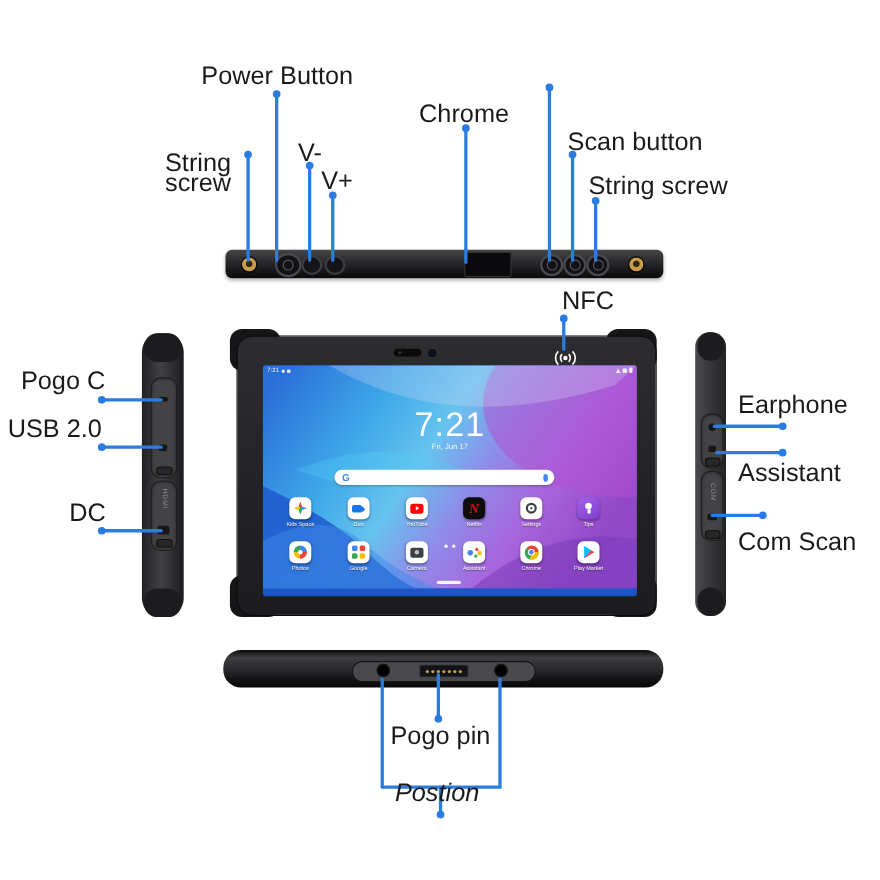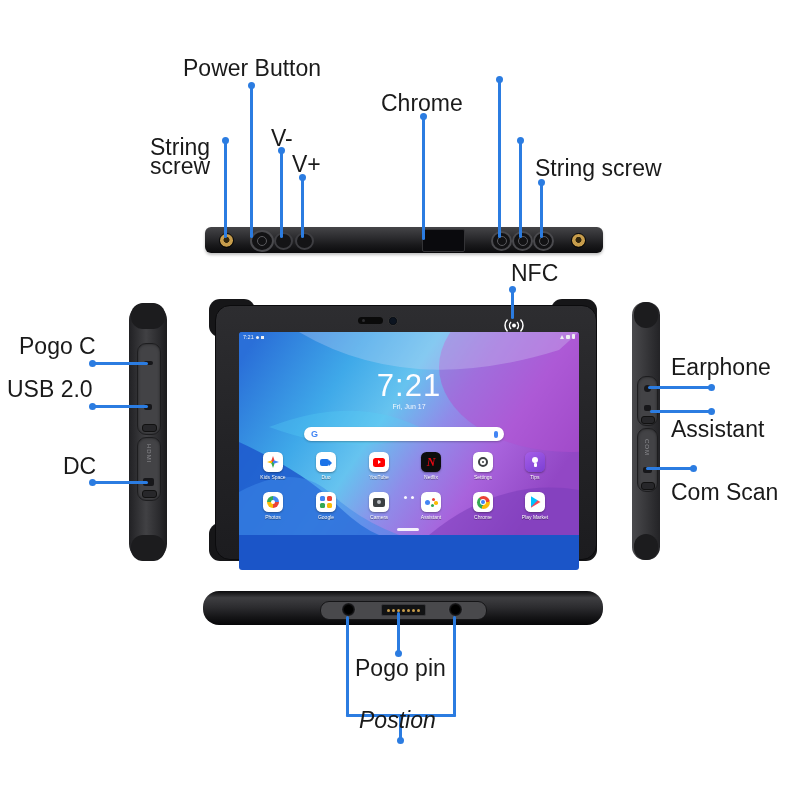--- a/index.html
+++ b/index.html
@@ -52,21 +52,21 @@
   
   .bumper{position:absolute;width:46px;height:38px;background:#161618;border-radius:11px;}
   .frame{position:absolute;left:215px;top:305px;width:382px;height:255px;border-radius:15px;
     background:linear-gradient(180deg,#2d2d30 0%,#232326 55%,#1c1c1f 100%);
     border:1px solid #0b0b0d;box-sizing:border-box;}
   .cam-pill{position:absolute;left:142px;top:11px;width:25px;height:7px;border-radius:4px;background:#0a0a0a;}
   .cam-pill i{position:absolute;left:4px;top:2px;width:3px;height:3px;border-radius:50%;background:#2e2e31;}
   .cam-lens{position:absolute;left:172px;top:10px;width:8px;height:8px;border-radius:50%;
     background:radial-gradient(circle,#0c1420 0 45%,#000 100%);border:1px solid #333;}
   .nfc-mark{position:absolute;left:284px;top:11px;}
-  .screen{position:absolute;left:23px;top:26px;width:340px;height:238px;border-radius:3px;overflow:hidden;background:#1b55c8;}
+  .screen{position:absolute;left:23px;top:26px;width:340px;height:210px;border-radius:3px;overflow:hidden;background:#1b55c8;}
   .screen svg.wp{position:absolute;left:0;top:0;}
 
   .statusbar{position:absolute;left:0;top:0;right:0;height:9px;font-size:5.5px;color:#f2f2f4;}
   .st-left{position:absolute;left:4px;top:2px;display:flex;align-items:center;gap:2px;}
   .st-right{position:absolute;right:4px;top:2px;display:flex;align-items:center;gap:2px;}
   .sticon{display:block;background:#eef0f4;}
   .clock{position:absolute;left:0;right:0;top:36px;text-align:center;font-size:31px;font-weight:300;
     color:#fdfdff;letter-spacing:1px;}
   .date{position:absolute;left:0;right:0;top:71px;text-align:center;font-size:7px;color:rgba(255,255,255,.92);}
   .searchbar{position:absolute;left:65px;top:95px;width:200px;height:14px;border-radius:7px;background:#fff;
@@ -384,20 +384,21 @@
   <span class="lead vl" style="left:453px;top:616px;height:101px;"></span>
   <span class="lead hl" style="left:346px;top:714px;width:110px;"></span>
   <span class="lead vl" style="left:399px;top:714px;height:27px;"></span>
     <span class="dot" style="left:397px;top:737px;"></span>
 
   <div class="callout wrap" style="left:150px;top:138px;">String screw</div>
   <div class="callout" style="left:183px;top:56px;">Power Button</div>
   <div class="callout" style="left:271px;top:126px;">V-</div>
   <div class="callout" style="left:292px;top:152px;">V+</div>
   <div class="callout" style="left:381px;top:91px;">Chrome</div>
+  <div class="callout" style="left:516px;top:116px;">Scan button</div>
   <div class="callout" style="left:535px;top:156px;">String screw</div>
   <div class="callout" style="left:511px;top:261px;">NFC</div>
   <div class="callout" style="left:19px;top:334px;">Pogo C</div>
   <div class="callout" style="left:7px;top:377px;">USB 2.0</div>
   <div class="callout" style="left:63px;top:454px;">DC</div>
   <div class="callout" style="left:671px;top:355px;">Earphone</div>
   <div class="callout" style="left:671px;top:417px;">Assistant</div>
   <div class="callout" style="left:671px;top:480px;">Com Scan</div>
   <div class="callout" style="left:355px;top:656px;">Pogo pin</div>
   <div class="callout" style="left:359px;top:708px;font-style:italic;">Postion</div>

